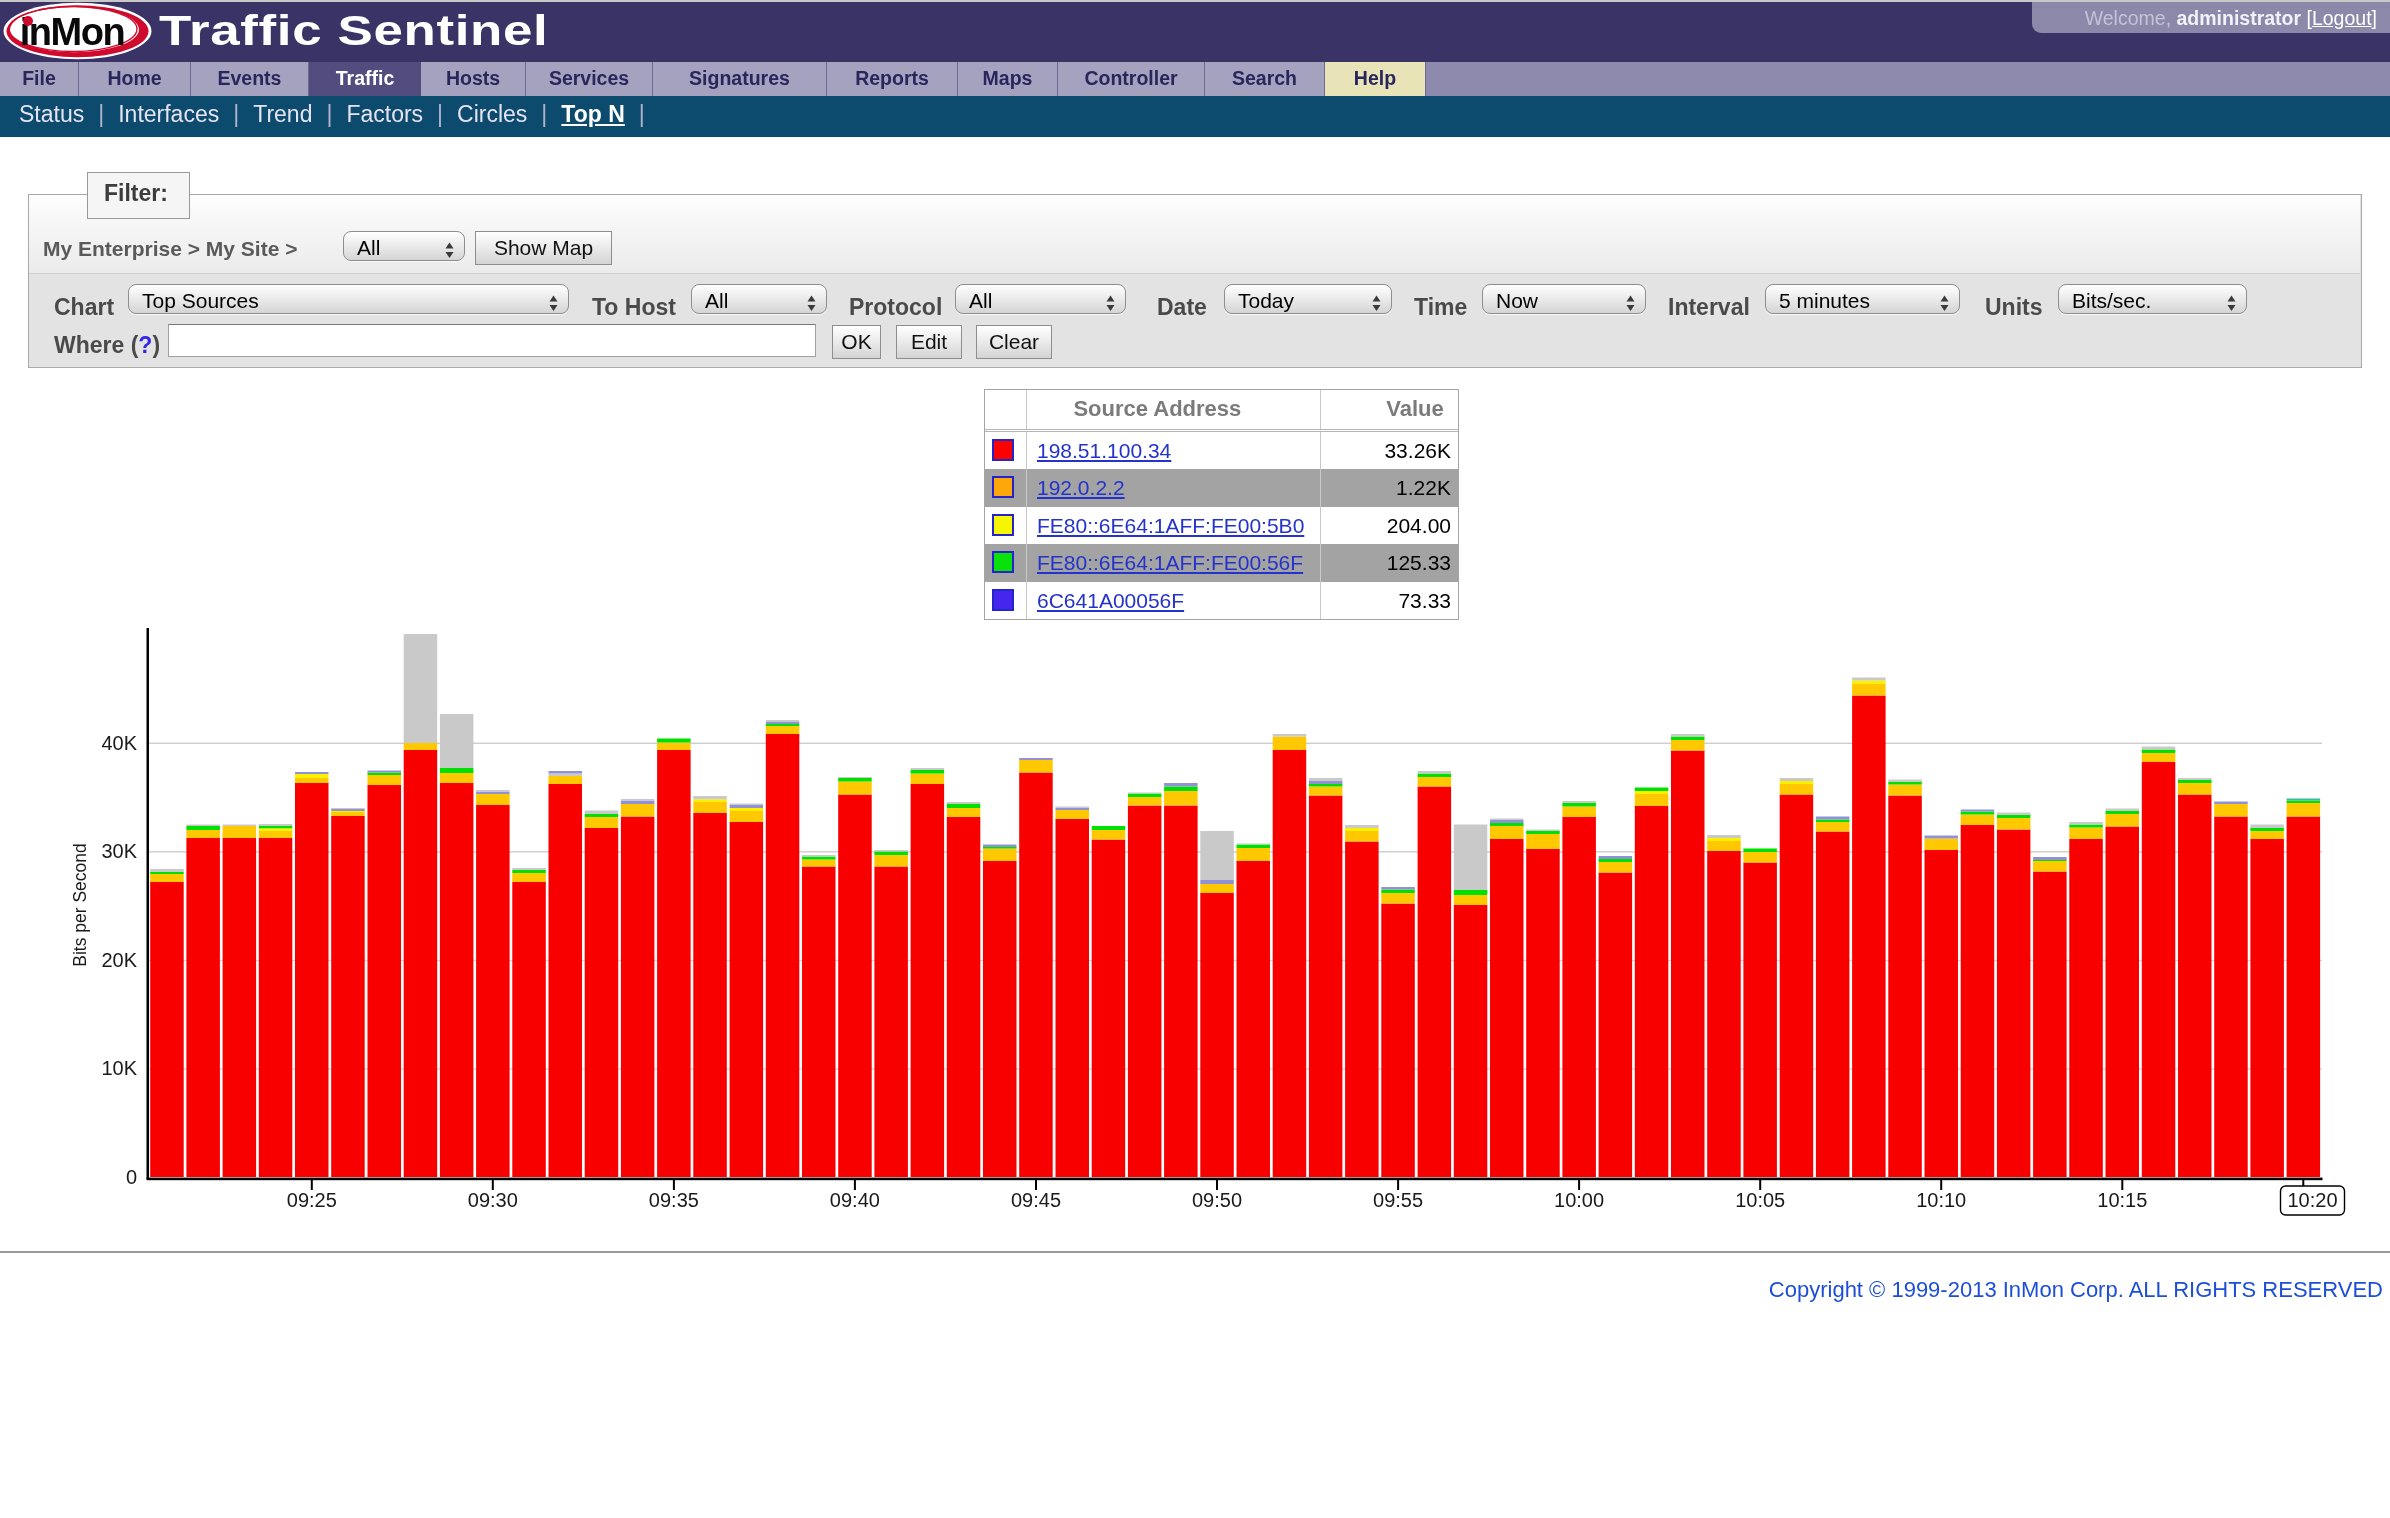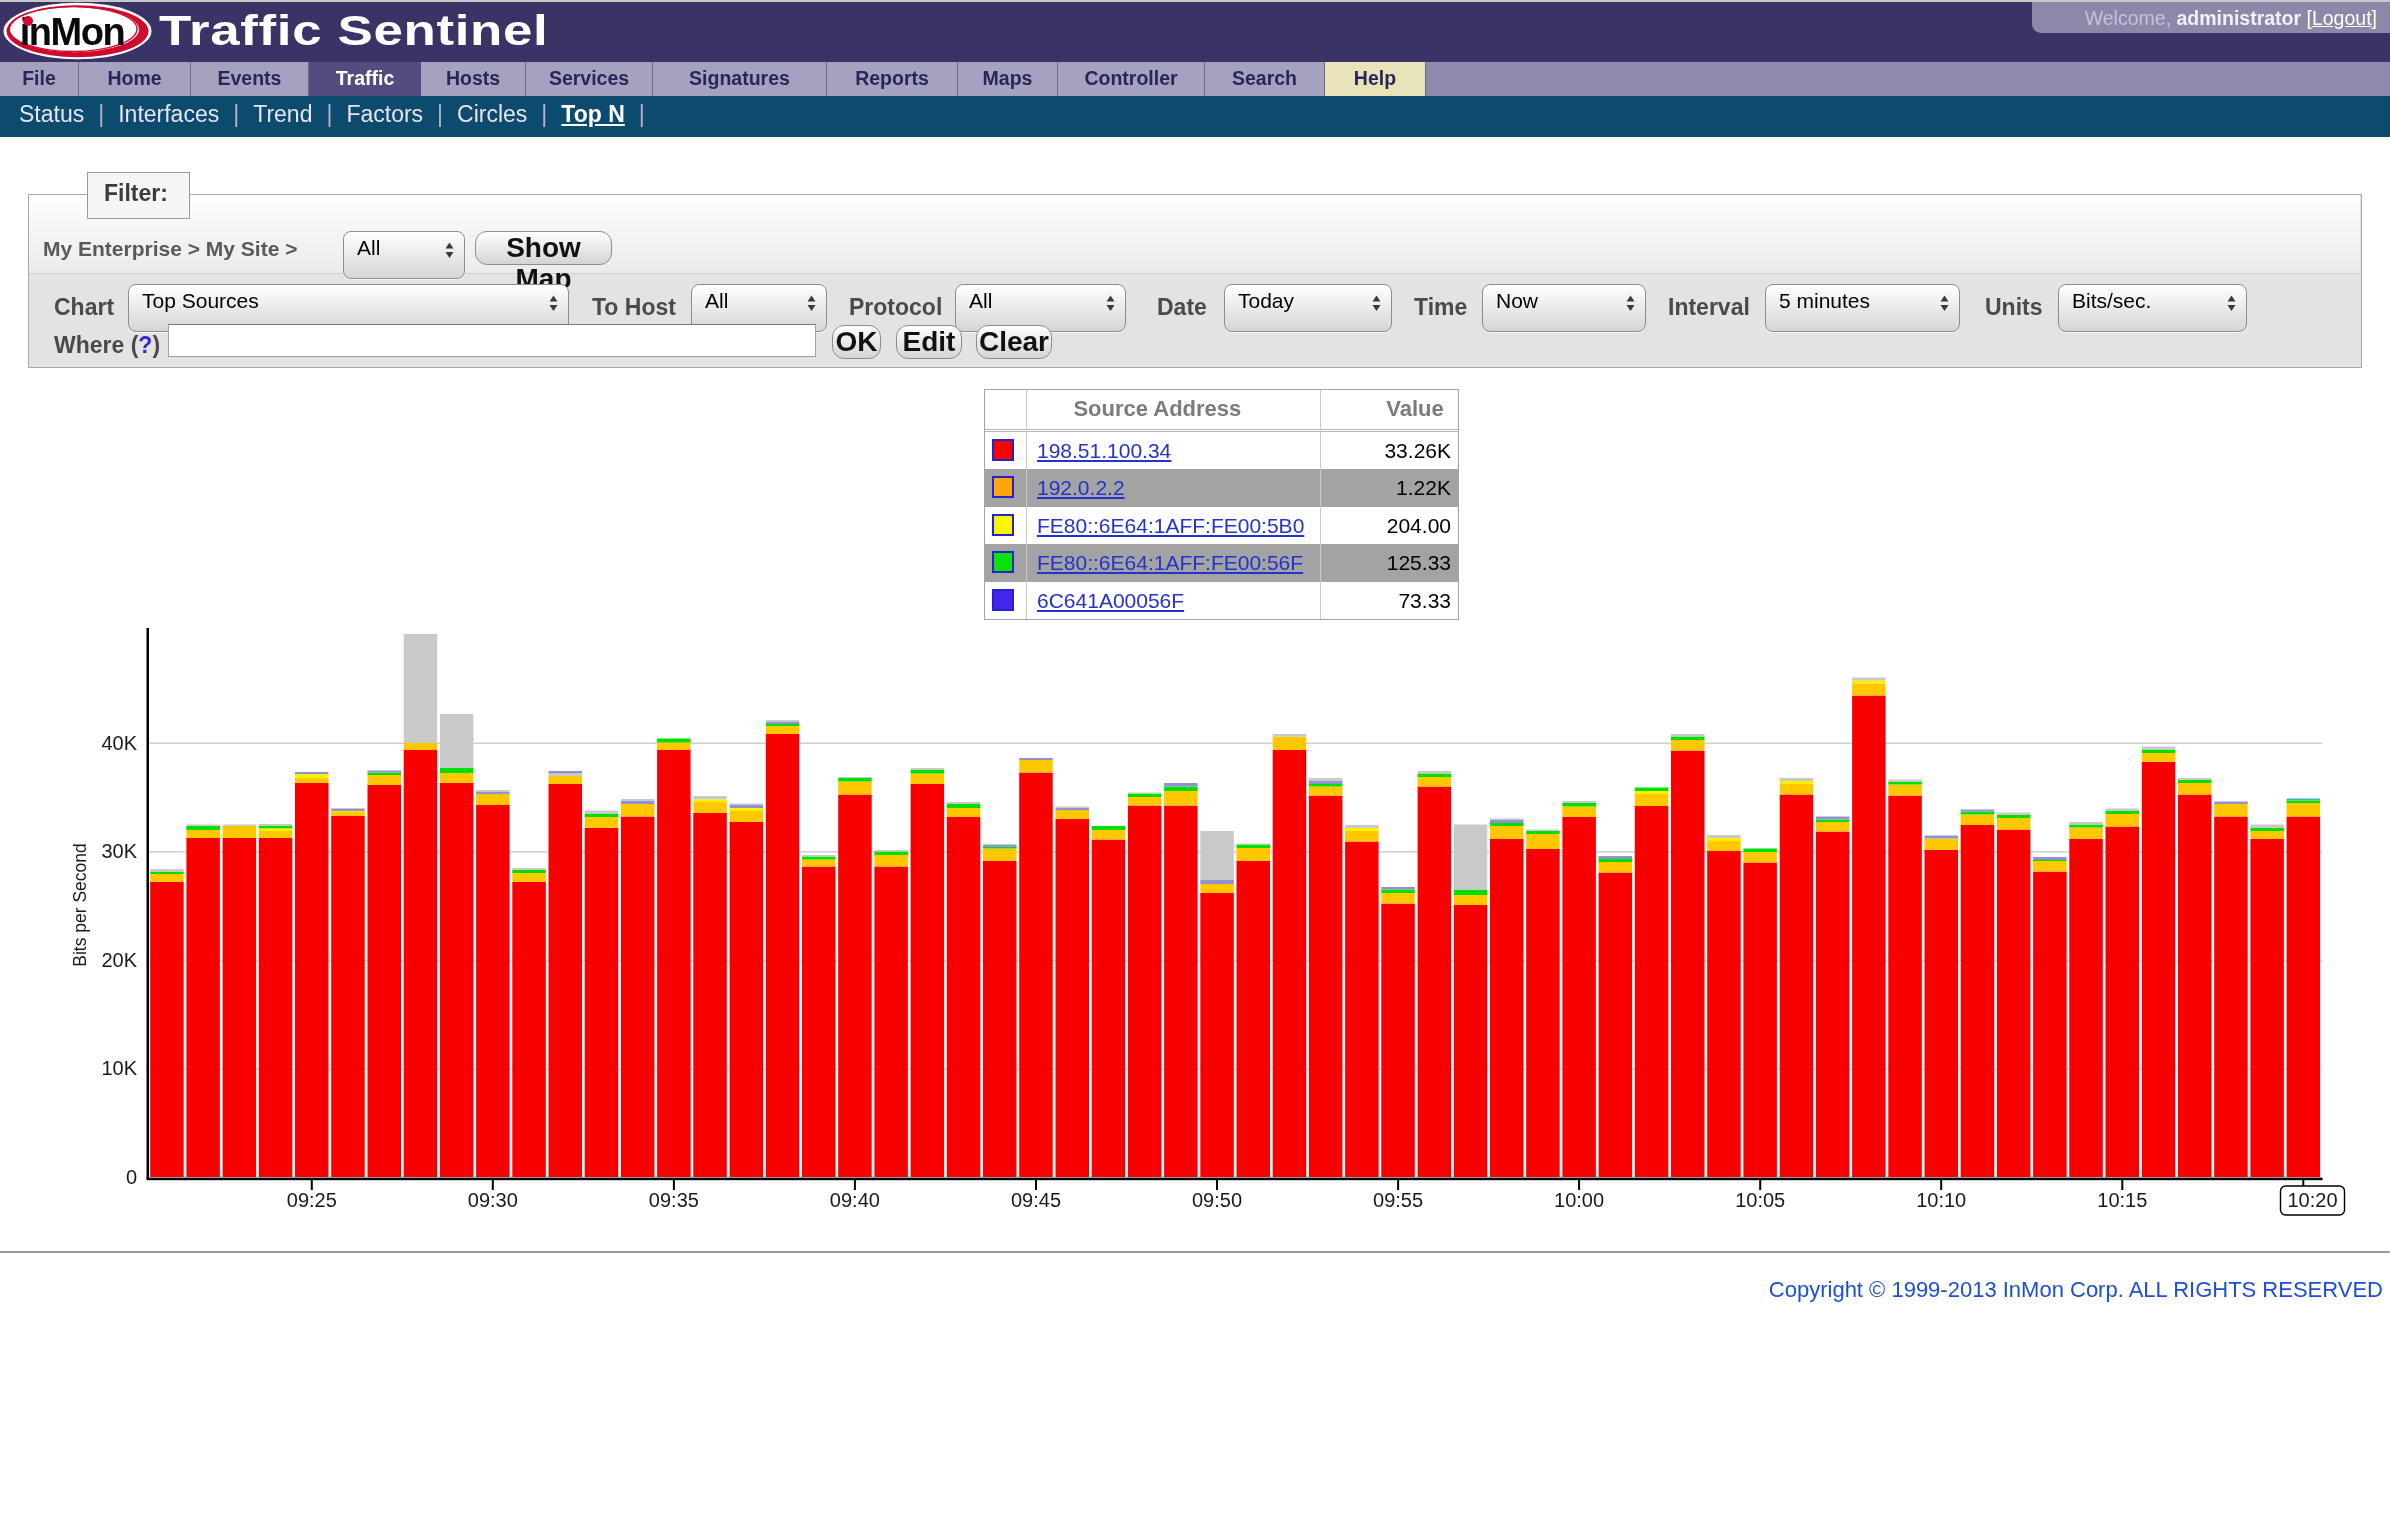--- a/index.html
+++ b/index.html
@@ -25,26 +25,26 @@
 #submenu { left:0; top:96px; width:2390px; height:41px; background:#0c4a6e; color:#e6e4f2;
   font-size:23px; padding:5px 0 0 19px; }
 #submenu .sep { color:#b5b2cb; margin:0 14px; }
 #submenu .topn { color:#fff; font-weight:bold; text-decoration:underline; }
 
 #panel { left:28px; top:194px; width:2334px; height:174px; border:1.5px solid #a9a9a9; background:#e3e3e3; }
 #prow1 { left:0px; top:0px; width:2331px; height:79px; background:linear-gradient(#fdfdfd,#ebebeb); border-bottom:1px solid #cfcfcf;}
 #filterbox { left:43px; top:172px; width:103px; height:47px; background:#f5f5f5; border:1.5px solid #999;
   font-size:23px; font-weight:bold; color:#3c3c3c; padding:7px 0 0 16px;margin-left:44px; }
 .lbl { position:absolute; font-size:23px; font-weight:bold; color:#4a4a4a; }
-.sel { position:absolute; height:48px; background:linear-gradient(#ffffff,#ececec 45%,#d5d5d5);
+.sel { position:absolute; height:30px; background:linear-gradient(#ffffff,#ececec 45%,#d5d5d5);
   border:1.5px solid #8e8e8e; border-radius:8px; font-size:21px; color:#000; line-height:31px;
   padding-left:13px; box-shadow:0 1px 0 rgba(255,255,255,.7); }
 .sel .arr { position:absolute; right:8px; top:6px; width:13px; height:22px; }
 .btn { position:absolute; height:34px; background:linear-gradient(#ffffff,#ececec 45%,#d4d4d4);
-  border:1.5px solid #8e8e8e; border-radius:12px; font-size:28px; font-weight:bold; color:#111;
+  border:1.5px solid #8e8e8e; border-radius:0; font-size:21px; font-weight:normal; color:#111;
   line-height:31px; text-align:center; }
 #where-input { position:absolute; left:168px; top:130px; width:648px; height:33px; background:#fff;
   border:1.5px solid #a0a0a0; border-top:1.5px solid #777; }
 
 #legend { left:984px; top:389px; width:475px; border:1.5px solid #a5a5a5; background:#fff; font-size:21px; }
 #legend .hdr { height:42px; border-bottom:3px double #b5b5b5; color:#7b7b7b; font-weight:bold; }
 #legend .row { height:37.4px; }
 #legend .row.alt { background:#a3a3a3; }
 #legend .c1 { position:absolute; left:0; width:42px; height:100%; border-right:1px solid #c9c9c9; }
 #legend .c2 { position:absolute; left:42px; width:294px; height:100%; border-right:1px solid #c9c9c9; }

